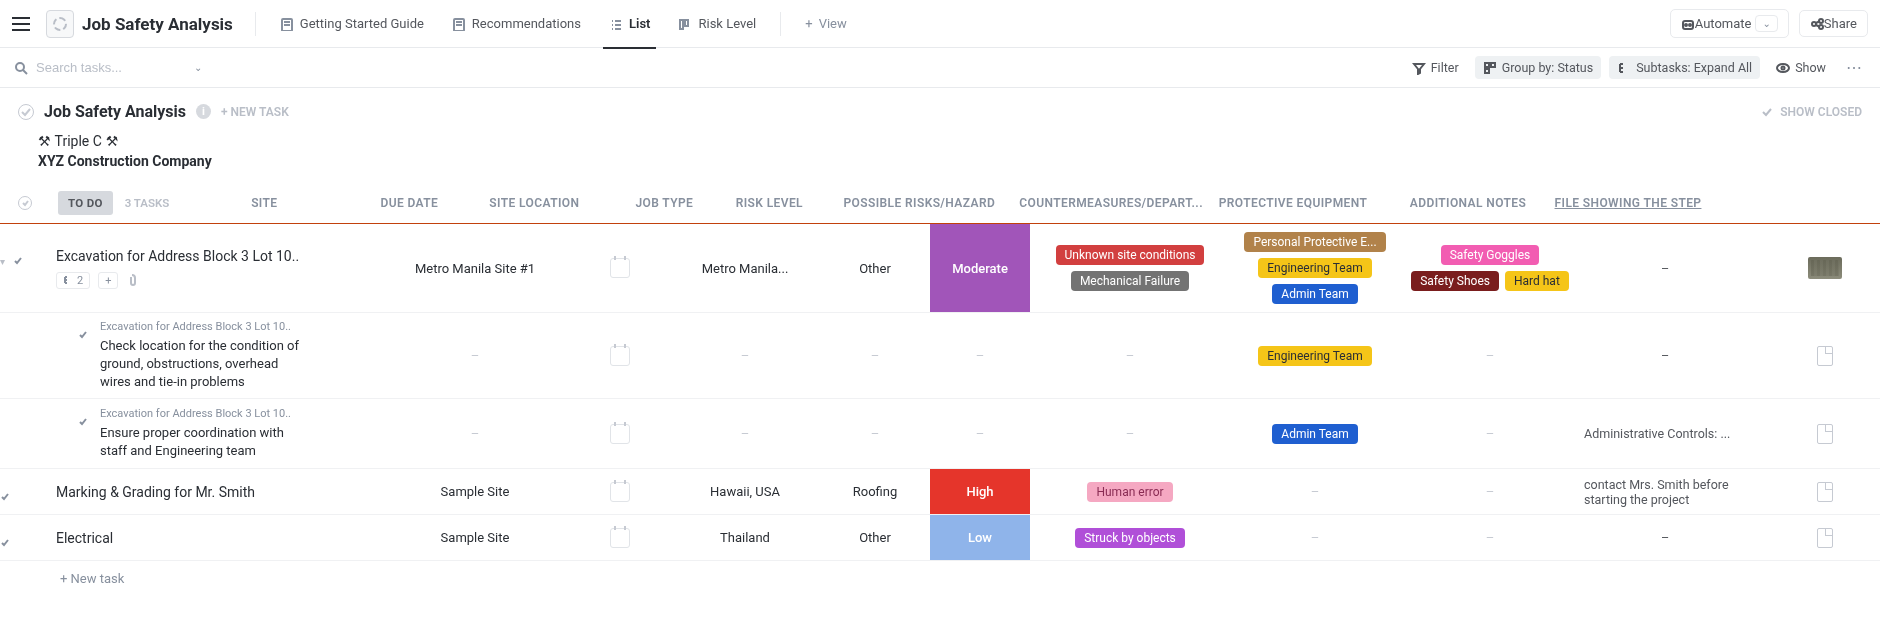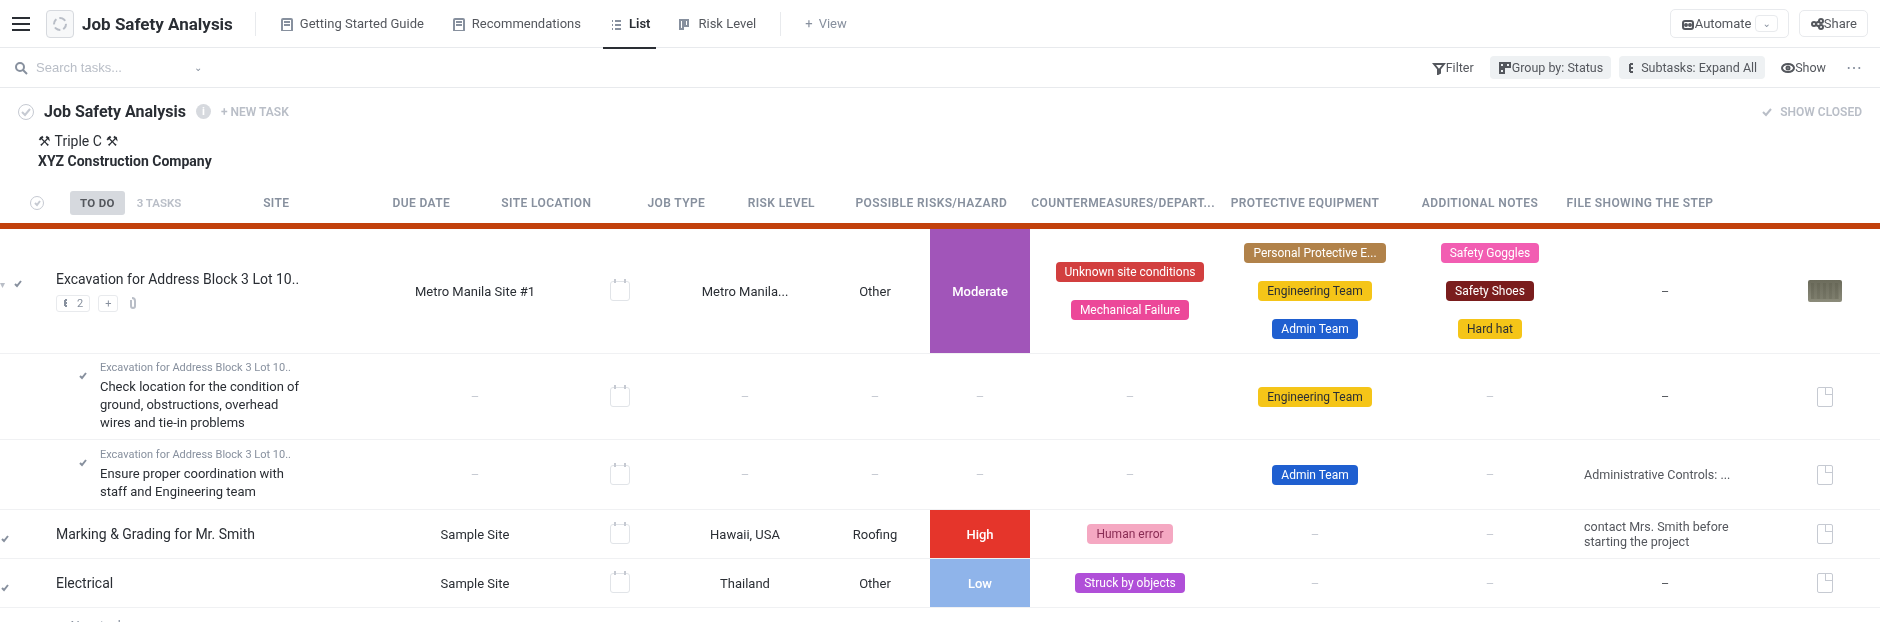--- a/index.html
+++ b/index.html
@@ -18,70 +18,70 @@
   .view-plus { color:#87909e; }
   .top-right { margin-left: auto; display:flex; align-items:center; gap:10px; }
   .btn { display:inline-flex; align-items:center; border:1px solid #e8eaed; border-radius:5px; padding:5px 10px; font-size:13px; color:#54575d; background:#fff; cursor:pointer; }
   .btn .caret { border:1px solid #e8eaed; padding:2px 6px; border-radius:4px; margin-left:4px; font-size:10px; color:#87909e; }
   .toolbar { display:flex; align-items:center; height: 40px; border-bottom:1px solid #e8eaed; padding: 0 14px; gap:10px; }
   .search-wrap { display:flex; align-items:center; gap:8px; width: 220px; color:#87909e; }
   .search-wrap input { border:none; outline:none; font-size:13px; color:#2a2e34; width:150px; }
   .search-wrap input::placeholder { color:#b9bec7; }
   .caret-down { font-size:10px; color:#87909e; cursor:pointer; }
   .toolbar-right { margin-left:auto; display:flex; align-items:center; gap:8px; }
-  .chip { display:inline-flex; align-items:center; font-size:12.5px; color:#54575d; padding:4px 8px; border-radius:4px; cursor:pointer; }
+  .chip { display:inline-flex; align-items:center; gap:5px; font-size:12.5px; color:#54575d; padding:4px 8px; border-radius:4px; cursor:pointer; }
   .chip.on { background:#eef1f3; }
   .dots { font-size:16px; color:#87909e; cursor:pointer; padding:0 4px; }
   .list-head { display:flex; align-items:center; padding: 14px 18px 6px 18px; gap:10px; }
   .check-circle { width:16px; height:16px; border:1.5px solid #c6cad2; border-radius:50%; display:flex; align-items:center; justify-content:center; }
   .check-circle svg { color:#c6cad2; }
   .list-title { font-size:16px; font-weight:700; }
   .info-dot { width:15px; height:15px; border-radius:50%; background:#d6d9de; color:#fff; font-size:11px; display:flex; align-items:center; justify-content:center; font-weight:700; cursor:pointer; }
   .new-task-link { color:#b9bec7; font-size:12px; font-weight:600; cursor:pointer; }
   .head-right { margin-left:auto; color:#b9bec7; font-size:12px; font-weight:600; display:flex; align-items:center; gap:6px; cursor:pointer; }
   .subtitle-block { padding: 6px 0 14px 38px; }
   .triple { font-size:14px; color:#2a2e34; display:flex; align-items:center; gap:4px; }
   .company { font-size:14px; font-weight:700; margin-top:4px; }
-  .group-row { display:flex; align-items:center; padding: 8px 0 8px 30px; border-bottom:6px solid #c2410c; }
+  .group-row { display:flex; align-items:center; padding: 8px 0 8px 18px; border-bottom:1px solid #c2410c; }
   .status-pill { background:#d6d9de; color:#54575d; font-weight:700; font-size:11.5px; padding:5px 10px; border-radius:3px; letter-spacing:.3px; margin-right:12px; }
   .tasks-count { color:#b9bec7; font-size:11.5px; font-weight:600;text-align:right; }
   .columns { display:flex; flex:1; }
   .col-head { color:#87909e; font-size:12px; font-weight:600; letter-spacing:.4px; text-align:center; text-transform:uppercase; }
   
   .c-name { flex: 0 0 380px; padding-left: 40px; text-align:left; }
   .c-site { flex: 0 0 190px; }
   .c-due  { flex: 0 0 100px; }
   .c-loc  { flex: 0 0 150px; }
   .c-type { flex: 0 0 110px; }
   .c-risk { flex: 0 0 100px; padding:0; }
   .c-haz  { flex: 0 0 200px; }
   .c-dept { flex: 0 0 170px; }
   .c-ppe  { flex: 0 0 180px; }
   .c-note { flex: 0 0 170px; text-align:left; }
-  .c-file { flex: 0 0 150px; }
+  .c-file { flex: 0 0 150px; text-decoration: underline; }
   .row { display:flex; align-items:stretch; border-bottom:1px solid #f0f1f3; min-height:46px; }
   .cell { display:flex; align-items:center; justify-content:center; font-size:13px; color:#2a2e34; padding:6px 4px; }
   .cell.c-name { justify-content:flex-start; padding-left:0; }
   .cell.c-note { justify-content:flex-start; text-align:left; font-size:12.5px; color:#54575d; }
   .name-wrap { display:flex; flex-direction:column; gap:4px; padding-left:56px; position:relative; }
   .name-wrap .parent { font-size:11px; color:#87909e; }
   .name-wrap .task { font-size:14px; color:#2a2e34; }
   .row .left-marks { position:absolute; left:0; top:8px; display:flex; align-items:center; gap:8px; color:#87909e; }
   .left-marks .tri { font-size:10px; color:#b9bec7; }
   .left-marks .chk { width:10px; height:10px; }
   .sub-chips { display:flex; gap:8px; align-items:center; margin-top:4px; }
   .mini-chip { border:1px solid #e8eaed; border-radius:3px; font-size:11px; color:#87909e; padding:1px 6px; display:inline-flex; align-items:center; gap:4px; }
   .cal { width:20px; height:20px; border:1px solid #e1e4e8; border-radius:3px; position:relative; }
   .cal::before { content:""; position:absolute; top:-3px; left:3px; width:2px; height:4px; background:#c6cad2; box-shadow: 10px 0 #c6cad2; }
   .dash { color:#c6cad2; }
   .risk-box { width:100%; height:100%; display:flex; align-items:center; justify-content:center; color:#fff; font-size:13px; font-weight:500; }
   .risk-mod { background:#a155b9; }
   .risk-high { background:#e5352b; }
   .risk-low { background:#8fb4ea; }
-  .tag { display:inline-block; padding:3px 9px; border-radius:4px; font-size:12px; color:#fff; margin:8px; white-space:nowrap; }
+  .tag { display:inline-block; padding:3px 9px; border-radius:4px; font-size:12px; color:#fff; margin:2px; white-space:nowrap; }
   .tag-stack { display:flex; flex-direction:column; align-items:center; gap:2px; }
   .tag-row { display:flex; flex-wrap:wrap; justify-content:center; gap:2px; }
   .doc-icon { width:16px; height:20px; border:1.5px solid #c6cad2; border-radius:2px; position:relative; cursor:pointer; }
   .doc-icon::after { content:""; position:absolute; top:0; right:0; width:6px; height:6px; border-left:1.5px solid #c6cad2; border-bottom:1.5px solid #c6cad2; }
   .thumb { width:34px; height:22px; background:linear-gradient(#6b6b5b,#8c8c7b); border-radius:2px; position:relative; }
   .thumb::after { content:""; position:absolute; inset:3px; background:repeating-linear-gradient(90deg,#5b5b4b 0 3px,#6e6e5e 3px 6px); opacity:.4; }
   .subrow .name-wrap { padding-left:100px; }
   .subrow .chk-only { position:absolute; left:78px; top:10px; }
   .add-row { padding:10px 20px 10px 60px; color:#87909e; font-size:13px; cursor:pointer; }
   svg.icon { width:14px; height:14px; stroke:currentColor; fill:none; stroke-width:2; }
@@ -275,21 +275,21 @@
       <div class="cal"></div>
     </div>
   <div class="cell c-loc">Metro Manila...</div>
   <div class="cell c-type">Other</div>
   <div class="cell c-risk" style="padding:0;">
       <div class="risk-box risk-mod">Moderate</div>
     </div>
   <div class="cell c-haz">
     <div class="tag-stack">
       <span class="tag" style="background:#d23f3f;">Unknown site conditions</span>
-      <span class="tag" style="background:#ec4899;">Mechanical Failure</span>
+      <span class="tag" style="background:#737373;">Mechanical Failure</span>
     </div>
   </div>
   <div class="cell c-dept">
     <div class="tag-stack">
       <span class="tag" style="background:#b1824a;">Personal Protective E...</span>
       <span class="tag" style="background:#f5c518;color:#2a2e34;">Engineering Team</span>
       <span class="tag" style="background:#1f5fd0;">Admin Team</span>
     </div>
   </div>
   <div class="cell c-ppe">

